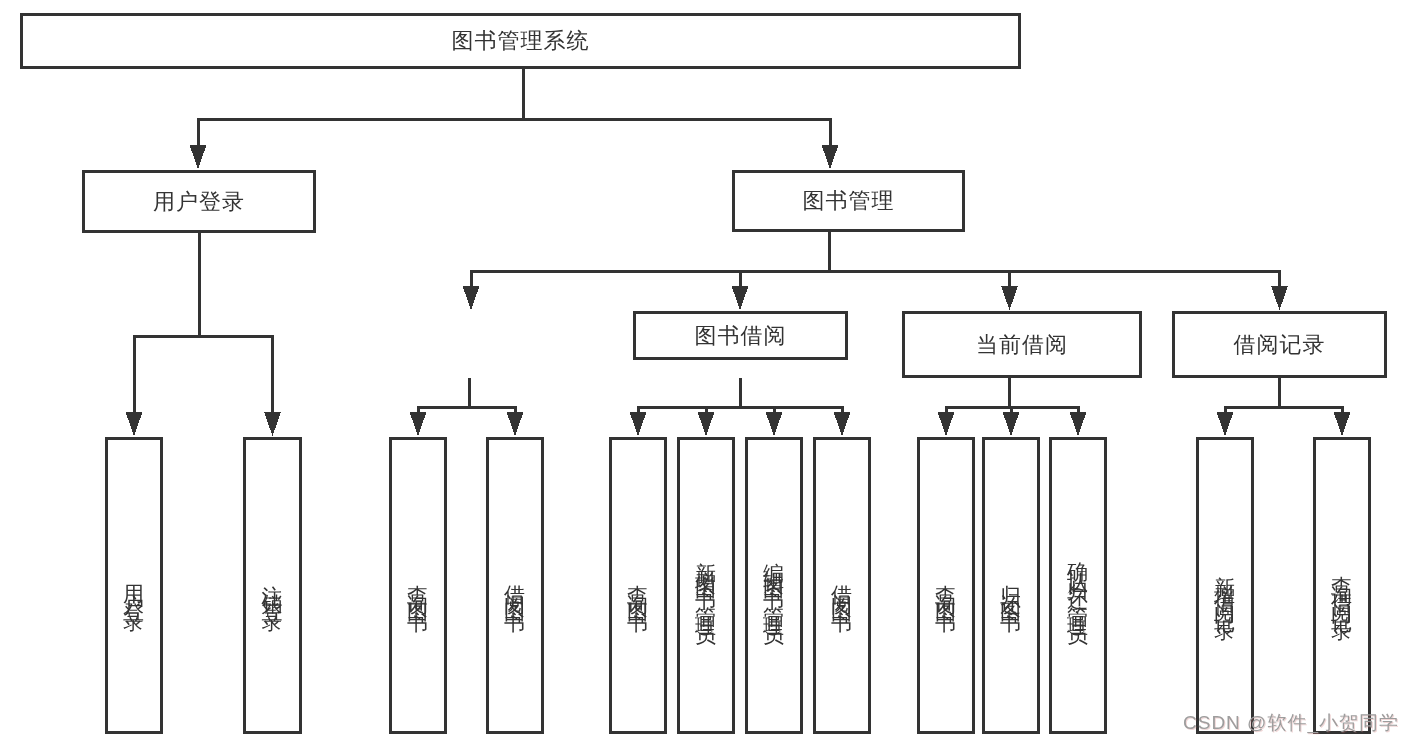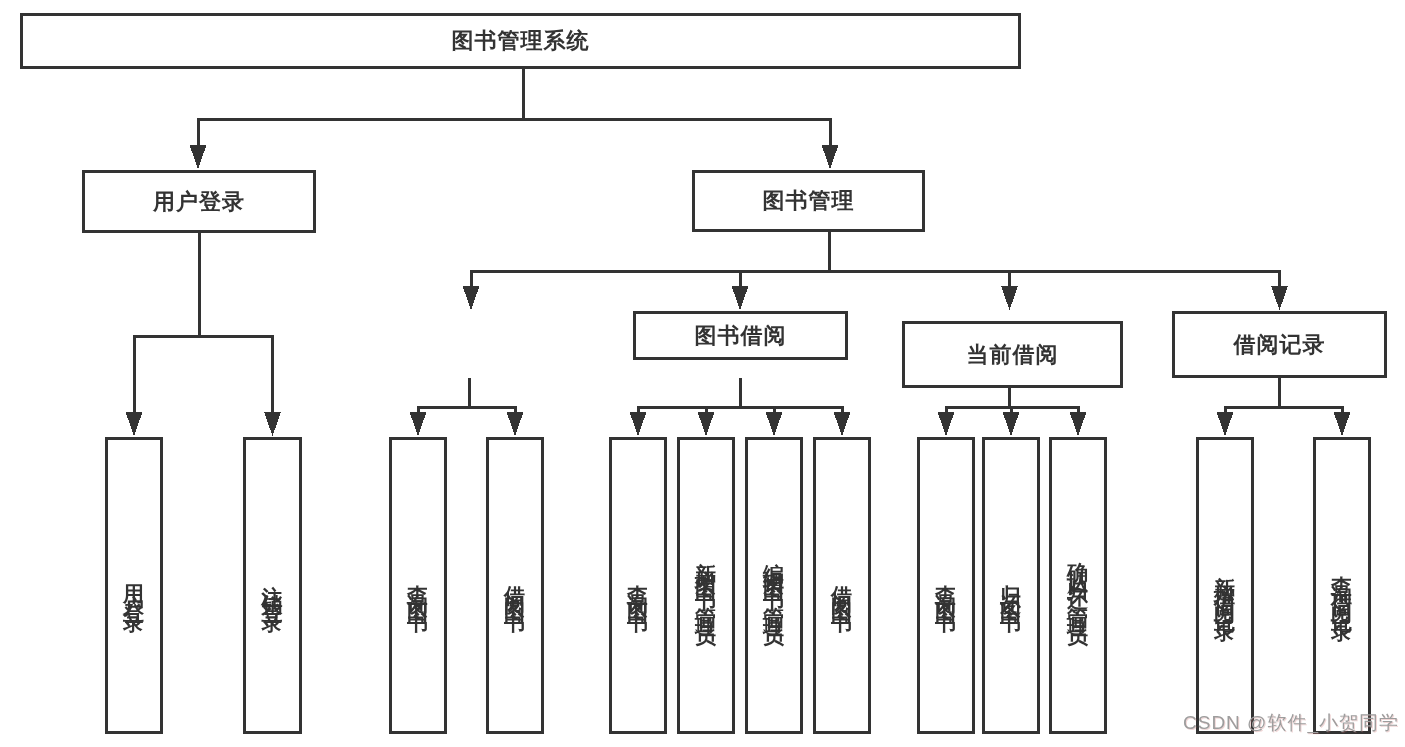--- a/index.html
+++ b/index.html
@@ -6,21 +6,21 @@
   .canvas{
     position:relative;width:1405px;height:747px;background:#fff;overflow:hidden;
     font-family:"Liberation Sans",sans-serif;color:var(--text,#333);
   }
   .connectors{position:absolute;left:0;top:0;width:1405px;height:747px;pointer-events:none;}
   .connectors path{stroke:var(--stroke,#333);stroke-width:3;fill:none;}
   .connectors polygon{fill:var(--stroke,#333);stroke:none;}
   .node{
     position:absolute;box-sizing:border-box;border:3px solid var(--stroke,#333);
     background:#fff;display:flex;align-items:center;justify-content:center;
-    font-size:22px;letter-spacing:1px;white-space:nowrap;z-index:2;font-weight:bold;
+    font-size:22px;letter-spacing:1px;white-space:nowrap;z-index:2;
   }
   .node.v{
     writing-mode:vertical-rl;text-orientation:mixed;
     font-size:21px;letter-spacing:9px;line-height:1;
   }
   .watermark{
     position:absolute;left:1183px;top:710px;z-index:5;
     font-size:19px;letter-spacing:1px;color:var(--wm,#9d9d9d);
     text-shadow:1px 1px 0 rgba(201,106,106,0.28);
     white-space:nowrap;
@@ -63,24 +63,24 @@
     <polygon points="1069.5,412 1086.5,412 1078,436"></polygon>
 
     <path d="M1279.5 378 V407 M1225 407 H1342 M1225 405.5 V414 M1342 405.5 V414"></path>
     <polygon points="1216.5,412 1233.5,412 1225,436"></polygon>
     <polygon points="1333.5,412 1350.5,412 1342,436"></polygon>
   </svg>
 
   <div class="node h" style="left:20px;top:13px;width:1001px;height:56px">图书管理系统</div>
 
   <div class="node h" style="left:82px;top:170px;width:234px;height:63px">用户登录</div>
-  <div class="node h" style="left:692px;top:170px;width:233px;height:62px">图书管理</div>
+  <div class="node h" style="left:732px;top:170px;width:233px;height:62px">图书管理</div>
 
   <div class="node h" style="left:633px;top:311px;width:215px;height:49px">图书借阅</div>
-  <div class="node h" style="left:902px;top:321px;width:221px;height:67px">当前借阅</div>
+  <div class="node h" style="left:902px;top:311px;width:240px;height:67px">当前借阅</div>
   <div class="node h" style="left:1172px;top:311px;width:215px;height:67px">借阅记录</div>
 
   <div class="node v" style="left:105px;top:437px;width:58px;height:297px">用户登录</div>
   <div class="node v" style="left:243px;top:437px;width:59px;height:297px">注销登录</div>
 
   <div class="node v" style="left:389px;top:437px;width:58px;height:297px">查询图书</div>
   <div class="node v" style="left:486px;top:437px;width:58px;height:297px">借阅图书</div>
 
   <div class="node v" style="left:609px;top:437px;width:58px;height:297px">查询图书</div>
   <div class="node v" style="left:677px;top:437px;width:58px;height:297px">新增图书（管理员）</div>

